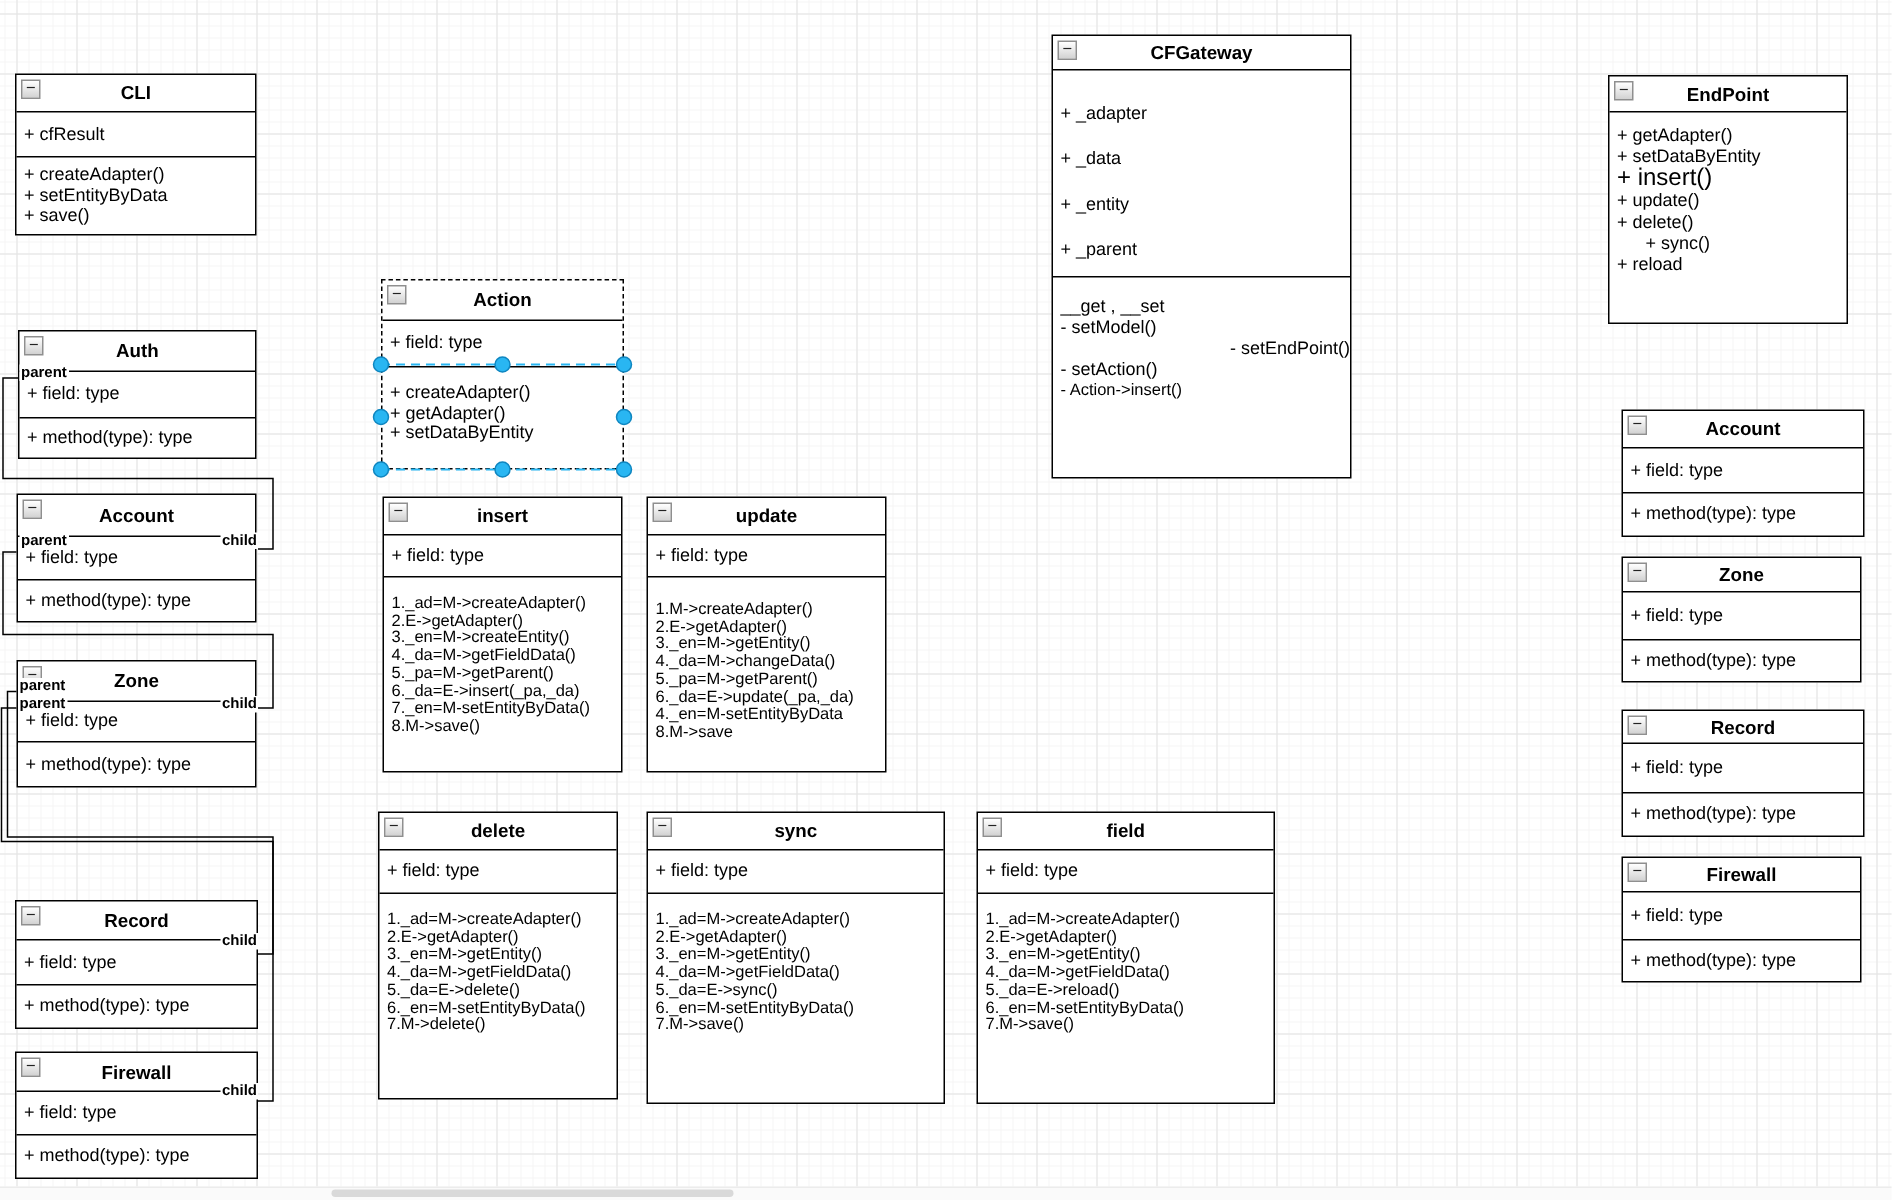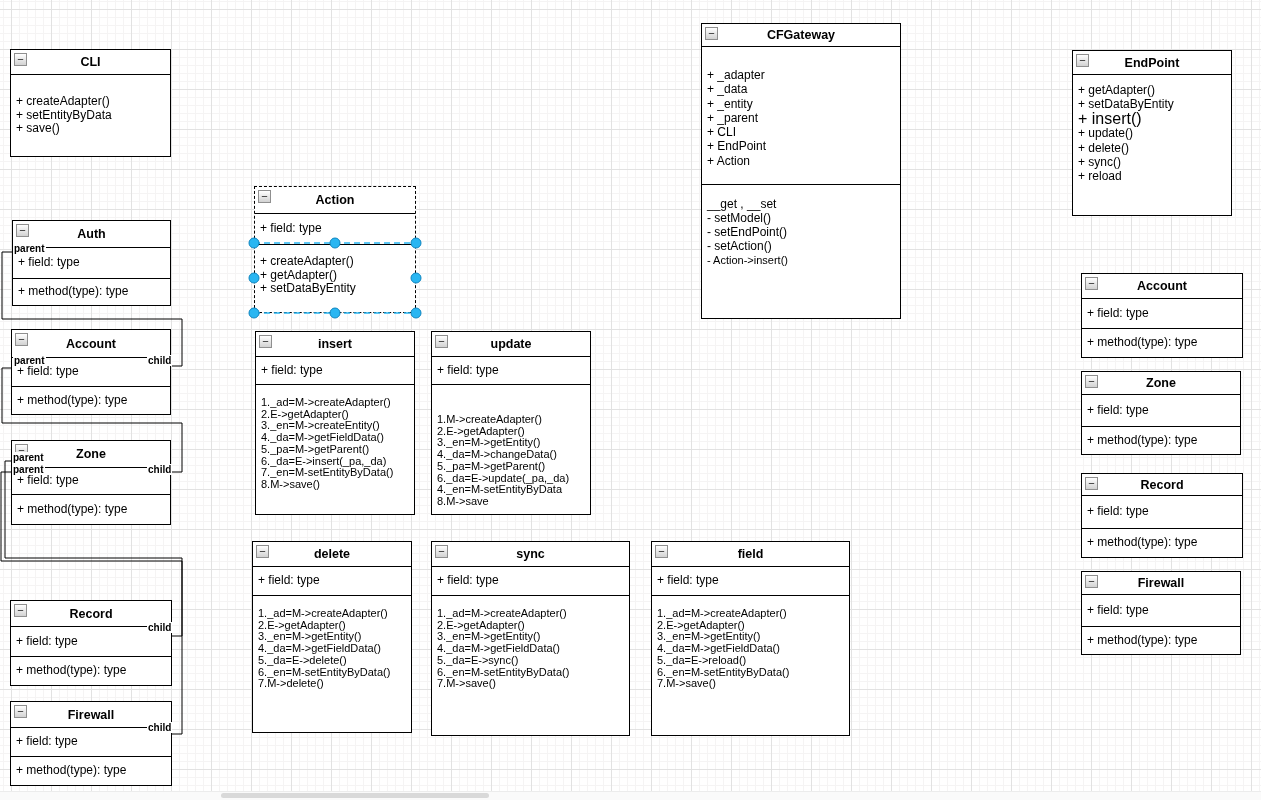--- a/index.html
+++ b/index.html
@@ -63,20 +63,23 @@
       <polyline points="12,368 2,368 2,423 182,423 182,472 172,472" fill="none" stroke="#000" stroke-width="1"></polyline>
       <polyline points="12,461 5,461 5,558 182,558 182,636 172,636" fill="none" stroke="#000" stroke-width="1"></polyline>
       <polyline points="12,472 1,472 1,561 182,561 182,734 172,734" fill="none" stroke="#000" stroke-width="1"></polyline>
     </svg>
   <div id="boxes-layer">
       <div class="cbox" style="left: 10px; top: 49px; width: 161px; height: 108px;">
         <div class="ctitle" style="height: 24px;">
           <div class="collapse">−</div>
           <span class="cname">CLI</span>
         </div>
+        <div class="comp fields center" style="height: 30px;">
+          <div class="tline" style="font-size: 12px; line-height: 13.5px;">+ cfResult</div>
+        </div>
         <div class="comp methods center">
           <div class="tline" style="font-size: 12px; line-height: 13.5px;">+ createAdapter()</div>
           <div class="tline" style="font-size: 12px; line-height: 13.5px;">+ setEntityByData</div>
           <div class="tline" style="font-size: 12px; line-height: 13.5px;">+ save()</div>
         </div>
       </div>
       <div class="cbox" style="left: 12px; top: 220px; width: 159px; height: 86px;">
         <div class="ctitle" style="height: 26px;">
           <div class="collapse">−</div>
           <span class="cname">Auth</span>
@@ -170,21 +173,21 @@
         </div>
       </div>
       <div class="cbox" style="left: 431px; top: 331px; width: 160px; height: 184px;">
         <div class="ctitle" style="height: 24px;">
           <div class="collapse">−</div>
           <span class="cname">update</span>
         </div>
         <div class="comp fields center" style="height: 28px;">
           <div class="tline" style="font-size: 12px; line-height: 13.5px;">+ field: type</div>
         </div>
-        <div class="comp methods" style="padding-top: 29px;">
+        <div class="comp methods" style="padding-top: 16px;">
           <div class="tline" style="font-size: 11px; line-height: 11.7px;">1.M-&gt;createAdapter()</div>
           <div class="tline" style="font-size: 11px; line-height: 11.7px;">2.E-&gt;getAdapter()</div>
           <div class="tline" style="font-size: 11px; line-height: 11.7px;">3._en=M-&gt;getEntity()</div>
           <div class="tline" style="font-size: 11px; line-height: 11.7px;">4._da=M-&gt;changeData()</div>
           <div class="tline" style="font-size: 11px; line-height: 11.7px;">5._pa=M-&gt;getParent()</div>
           <div class="tline" style="font-size: 11px; line-height: 11.7px;">6._da=E-&gt;update(_pa,_da)</div>
           <div class="tline" style="font-size: 11px; line-height: 11.7px;">4._en=M-setEntityByData</div>
           <div class="tline" style="font-size: 11px; line-height: 11.7px;">8.M-&gt;save</div>
         </div>
       </div>
@@ -240,49 +243,49 @@
           <div class="tline" style="font-size: 11px; line-height: 11.7px;">5._da=E-&gt;reload()</div>
           <div class="tline" style="font-size: 11px; line-height: 11.7px;">6._en=M-setEntityByData()</div>
           <div class="tline" style="font-size: 11px; line-height: 11.7px;">7.M-&gt;save()</div>
         </div>
       </div>
       <div class="cbox" style="left: 701px; top: 23px; width: 200px; height: 296px;">
         <div class="ctitle" style="height: 22px;">
           <div class="collapse">−</div>
           <span class="cname">CFGateway</span>
         </div>
-        <div class="comp fields" style="height: 138px; padding-top: 21px;">
+        <div class="comp fields" style="height: 138px; padding-top: 21px; gap: 16px;">
           <div class="tline" style="font-size: 12px; line-height: 14.3px;">+ _adapter</div>
           <div class="tline" style="font-size: 12px; line-height: 14.3px;">+ _data</div>
           <div class="tline" style="font-size: 12px; line-height: 14.3px;">+ _entity</div>
           <div class="tline" style="font-size: 12px; line-height: 14.3px;">+ _parent</div>
           <div class="tline" style="font-size: 12px; line-height: 14.3px;">+ CLI</div>
           <div class="tline" style="font-size: 12px; line-height: 14.3px;">+ EndPoint</div>
           <div class="tline" style="font-size: 12px; line-height: 14.3px;">+ Action</div>
         </div>
         <div class="comp methods" style="padding-top: 12px;">
           <div class="tline" style="font-size: 12px; line-height: 14px;">__get , __set</div>
           <div class="tline" style="font-size: 12px; line-height: 14px;">- setModel()</div>
-          <div class="tline" style="font-size: 12px; line-height: 14px;">- setEndPoint()</div>
+          <div class="tline" style="font-size: 12px; line-height: 14px; text-align: right;">- setEndPoint()</div>
           <div class="tline" style="font-size: 12px; line-height: 14px;">- setAction()</div>
           <div class="tline" style="font-size: 11px; line-height: 14px;">- Action-&gt;insert()</div>
         </div>
       </div>
       <div class="cbox" style="left: 1072px; top: 50px; width: 160px; height: 166px;">
         <div class="ctitle" style="height: 23px;">
           <div class="collapse">−</div>
           <span class="cname">EndPoint</span>
         </div>
         <div class="comp methods" style="padding-top: 8px;">
           <div class="tline" style="font-size: 12px; line-height: 14.4px;">+ getAdapter()</div>
           <div class="tline" style="font-size: 12px; line-height: 14.4px;">+ setDataByEntity</div>
           <div class="tline" style="font-size: 16px; line-height: 14.4px;">+ insert()</div>
           <div class="tline" style="font-size: 12px; line-height: 14.4px;">+ update()</div>
           <div class="tline" style="font-size: 12px; line-height: 14.4px;">+ delete()</div>
-          <div class="tline" style="font-size: 12px; line-height: 14.4px;">+ sync()</div>
+          <div class="tline" style="font-size: 12px; line-height: 14.4px; margin-left: 19px;">+ sync()</div>
           <div class="tline" style="font-size: 12px; line-height: 14.4px;">+ reload</div>
         </div>
       </div>
       <div class="cbox" style="left: 1081px; top: 273px; width: 162px; height: 85px;">
         <div class="ctitle" style="height: 24px;">
           <div class="collapse">−</div>
           <span class="cname">Account</span>
         </div>
         <div class="comp fields center" style="height: 30px;">
           <div class="tline" style="font-size: 12px; line-height: 13.5px;">+ field: type</div>

